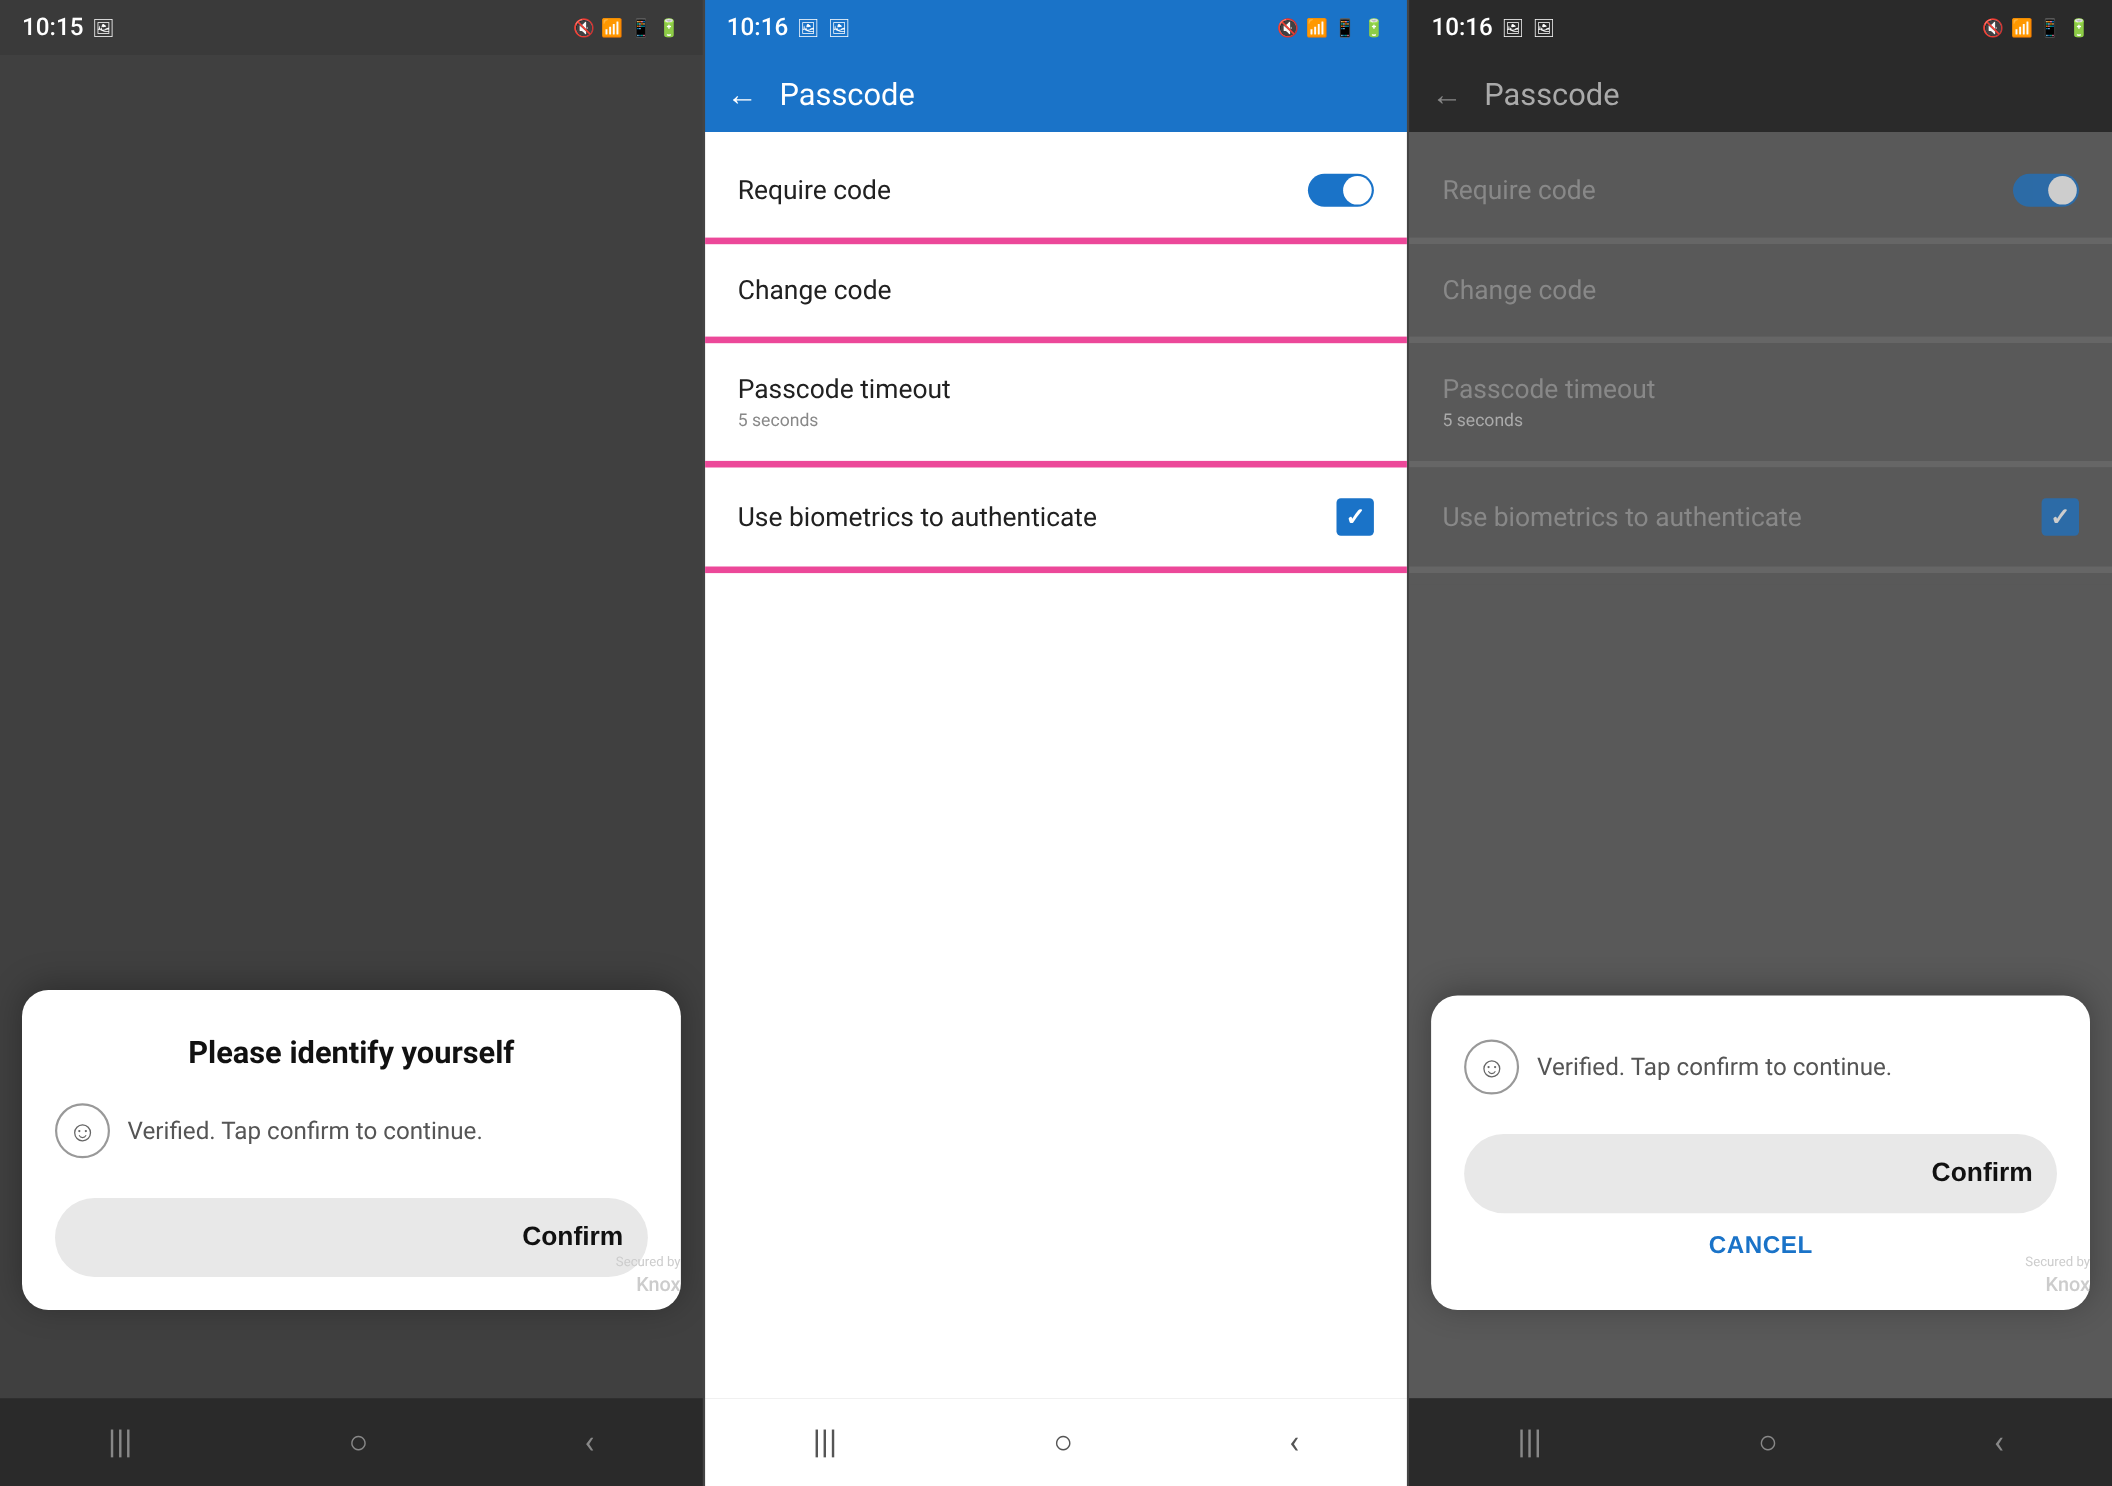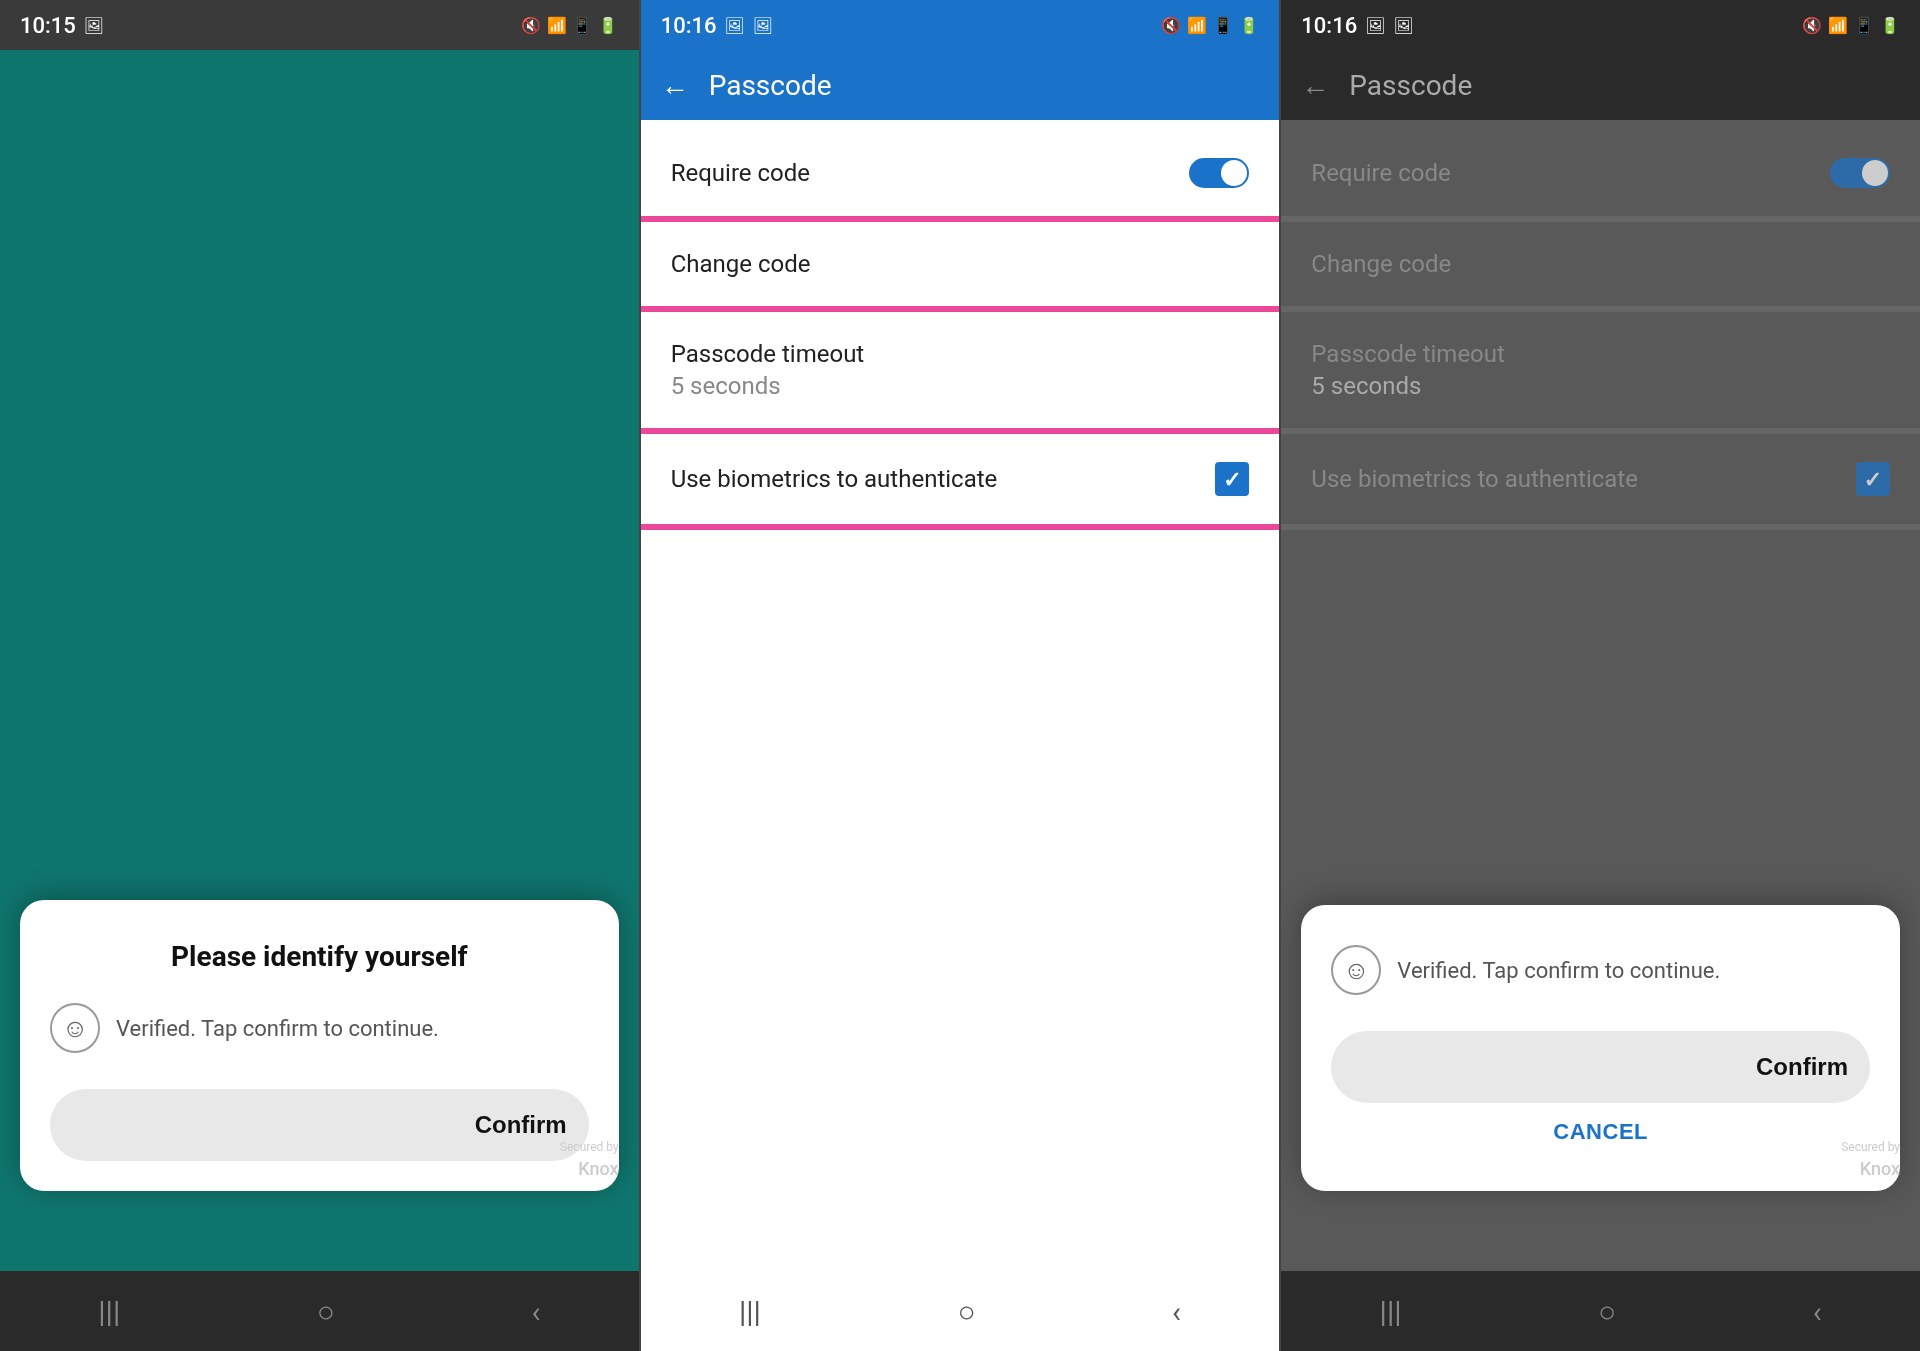--- a/index.html
+++ b/index.html
@@ -38,21 +38,21 @@
     .status-bar-right { display: flex; align-items: center; gap: 6px; }
     .status-time { font-size: 22px; font-weight: 500; }
     .status-icon { font-size: 16px; }
 
     
     .panel-1 .status-bar {
       background: #3a3a3a;
     }
     .panel-1 .main-content {
       flex: 1;
-      background: #0f766e;
+      background: #404040;
       position: relative;
     }
 
     
     .panel-2 .status-bar {
       background: #1a73c8;
     }
     .panel-2 .app-bar {
       background: #1a73c8;
       height: 70px;
@@ -110,21 +110,21 @@
       border-bottom: 6px solid #ec4899;
       min-height: 90px;
     }
     .settings-item-text { flex: 1; }
     .settings-item-label {
       font-size: 24px;
       color: #212121;
       font-weight: 400;
     }
     .settings-item-sublabel {
-      font-size: 24px;
+      font-size: 16px;
       color: #888;
       margin-top: 4px;
     }
 
     
     .toggle {
       width: 60px;
       height: 30px;
       border-radius: 15px;
       position: relative;

